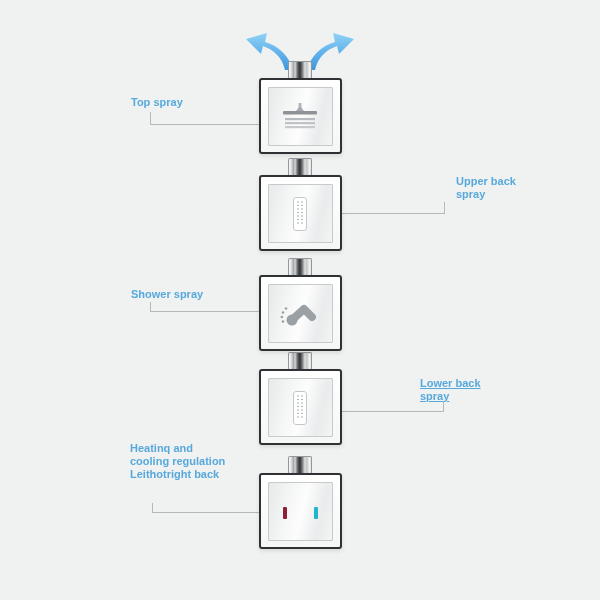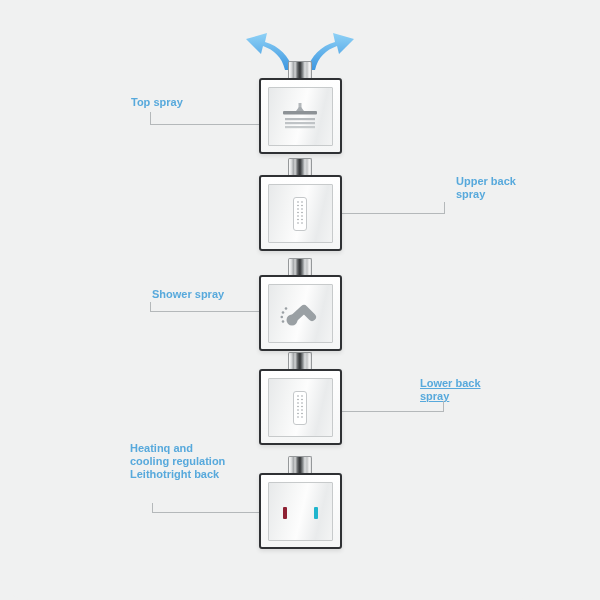--- a/index.html
+++ b/index.html
@@ -164,21 +164,21 @@
   <div class="dot" style="left:274px;top:121px;"></div>
 
   <div class="callout" style="left:420px;top:175px;margin-left:36px;">
     <div>Upper back</div>
     <div>spray</div>
   </div>
   <div class="cline" style="left:444px;top:202px;width:1px;height:12px;"></div>
   <div class="cline" style="left:318px;top:213px;width:127px;height:1px;"></div>
   <div class="dot" style="left:313px;top:210px;"></div>
 
-  <div class="callout" style="left:131px;top:288px;margin-left:21px;">
+  <div class="callout" style="left:131px;top:288px;">
     <div>Shower spray</div>
   </div>
   <div class="cline" style="left:150px;top:302px;width:1px;height:10px;"></div>
   <div class="cline" style="left:150px;top:311px;width:127px;height:1px;"></div>
   <div class="dot" style="left:273px;top:308px;"></div>
 
   <div class="callout" style="left:420px;top:377px;text-decoration:underline;">
     <div>Lower back</div>
     <div>spray</div>
   </div>

